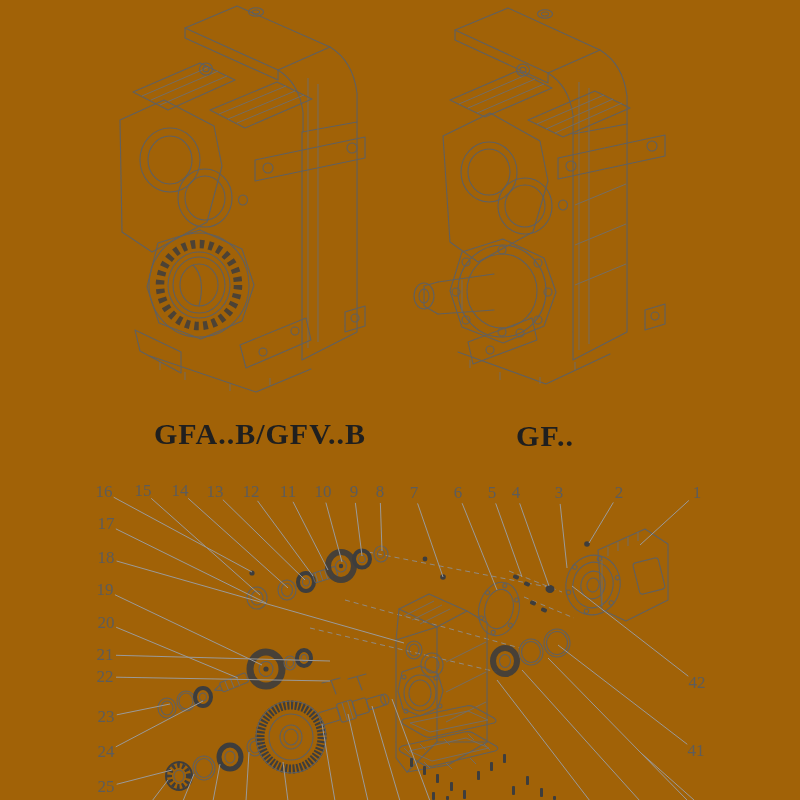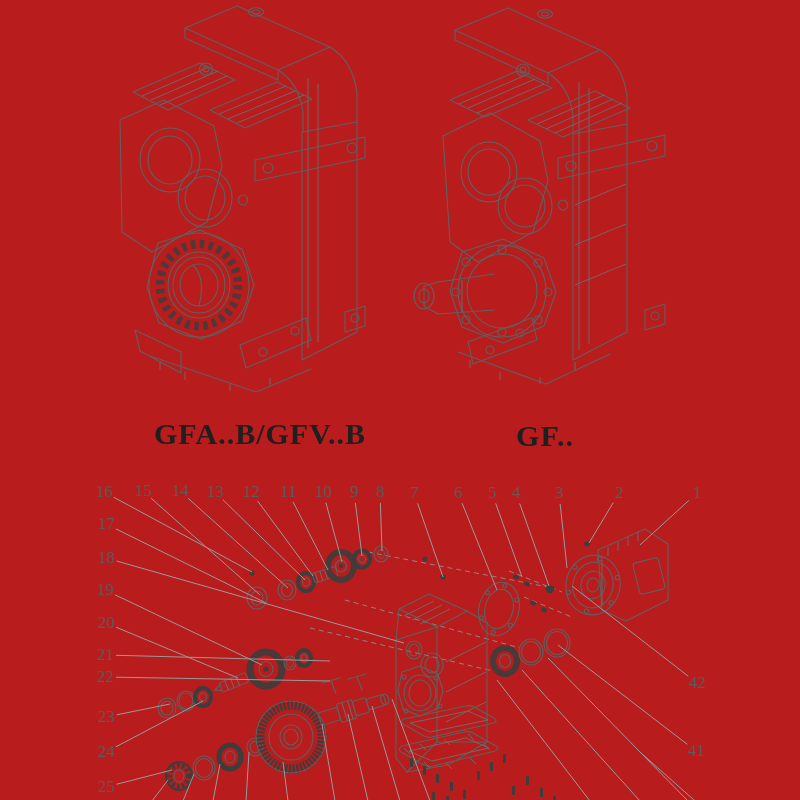--- a/index.html
+++ b/index.html
@@ -1,16 +1,16 @@
 <!DOCTYPE html>
 <html><head>
 <meta charset="utf-8">
 <style>
   html,body{margin:0;padding:0;background:#ffffff;}
-  .page{position:relative;width:800px;height:800px;background:#b91c1c;overflow:hidden;
+  .page{position:relative;width:800px;height:800px;background:#a16207;overflow:hidden;
         font-family:"Liberation Serif", serif;}
   svg{display:block;}
   .model-label{font-family:"Liberation Serif", serif;font-weight:bold;font-size:30px;
                fill:#1f1f1f;letter-spacing:1px;}
   .callout-num{font-family:"Liberation Serif", serif;font-size:17px;fill:#5c5c5c;}
   .thin{fill:none;stroke:#606060;stroke-width:1.1;stroke-linejoin:round;stroke-linecap:round;}
   .thin2{fill:none;stroke:#6e6e6e;stroke-width:0.9;stroke-linejoin:round;}
   .darkring{fill:none;stroke:#3d3d3d;}
   .darkfill{fill:#3d3d3d;stroke:none;}
   .leader{stroke:#9a9a9a;stroke-width:1;fill:none;}

